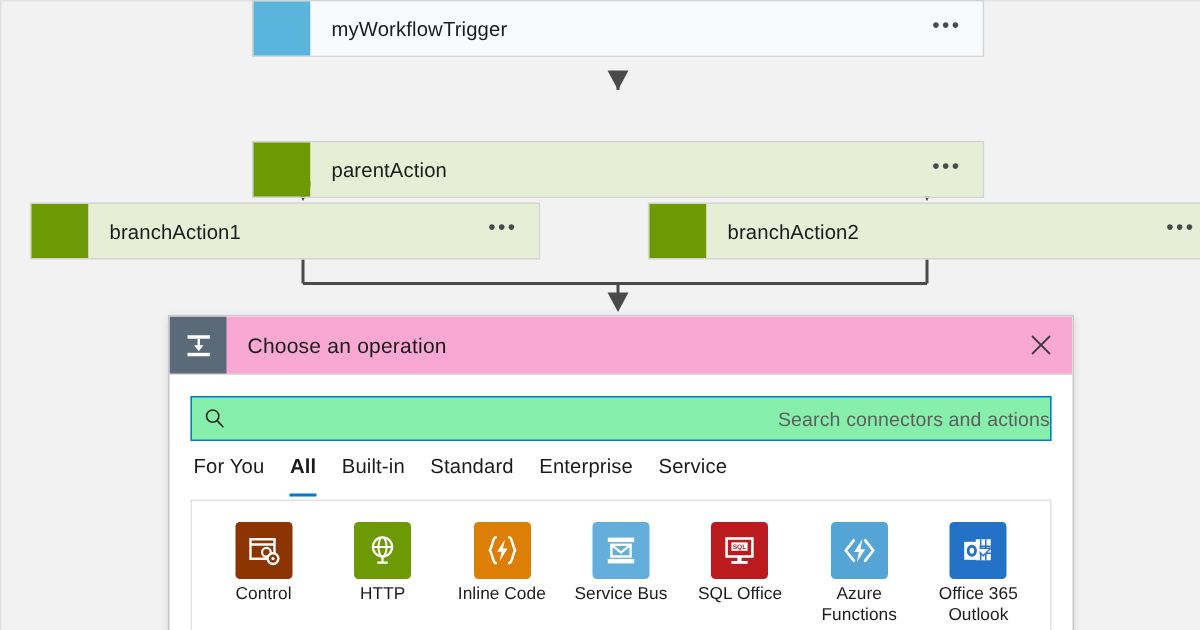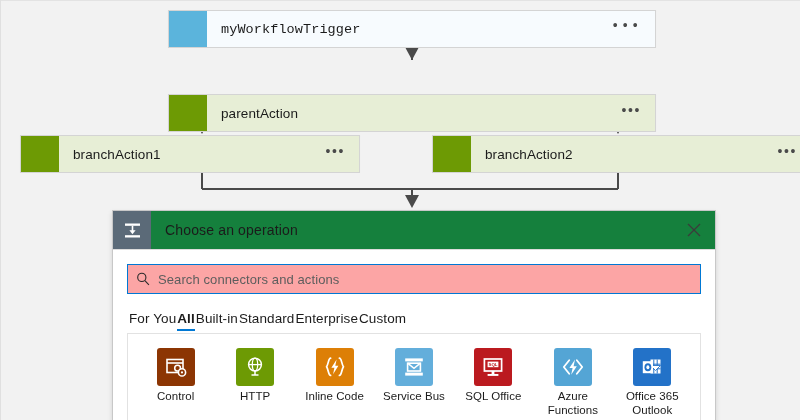--- a/index.html
+++ b/index.html
@@ -51,52 +51,52 @@
   .panel{
     position:absolute;
     background:#ffffff;
     border:1px solid #c8c8c8;
     box-sizing:border-box;
     box-shadow:0 1.6px 5px rgba(0,0,0,.13);
     overflow:hidden;
   }
   .panel-header{
     height:38px;display:flex;align-items:stretch;
-    background:#15803d;
+    background:#f9a8d4;
     border-bottom:1px solid #dcdcdc;
   }
   .panel-icon{
     width:38px;flex:0 0 38px;background:#5b6a78;
     display:flex;align-items:center;justify-content:center;
   }
   .panel-title{
     flex:1 1 auto;display:flex;align-items:center;
     font-size:14px;color:#1b1b1b;padding-left:14px;letter-spacing:.15px;
   }
   .panel-close{
     width:42px;flex:0 0 42px;display:flex;align-items:center;justify-content:center;
     cursor:pointer;color:#3b3b3b;
   }
 
   .panel-body{padding:14px 14px 0 14px;}
 
   
   .search{
-    height:30px;border:1px solid #0078d4;background:#fca5a5;
-    display:flex;align-items:center;box-sizing:border-box;
+    height:30px;border:1px solid #0078d4;background:#86efac;
+    display:flex;align-items:center;box-sizing:border-box;justify-content:space-between;
   }
   .search-icon{
     width:30px;flex:0 0 30px;display:flex;align-items:center;justify-content:center;color:#2a2a2a;
   }
   .search-text{
     font-size:13px;color:#5d5d5d;letter-spacing:.1px;
   }
 
   
-  .tabs{display:flex;align-items:flex-end;gap:1px;height:28px;margin-top:9px;padding-left:2px;}
+  .tabs{display:flex;gap:17px;height:28px;margin-top:9px;padding-left:2px;}
   .tab{
     font-size:13.5px;color:#1b1b1b;cursor:pointer;position:relative;
     padding-bottom:5px;white-space:nowrap;letter-spacing:.1px;
   }
   .tab.active{font-weight:bold;}
   .tab.active:after{
     content:"";position:absolute;left:0;right:0;bottom:0;height:2px;background:#0078d4;
   }
 
   
@@ -149,21 +149,21 @@
     </g>
     <g fill="#4a4a4a">
 
       <polygon points="412,60 405,47 419,47"></polygon>
       <polygon points="202,134 195,121 209,121"></polygon>
       <polygon points="618,134 611,121 625,121"></polygon>
       <polygon points="412,208 405,195 419,195"></polygon>
     </g>
   </svg>
 
-  <div class="node trigger" style="left:168px;top:10px;width:488px;font-family:Liberation Mono, monospace;">
+  <div class="node trigger" style="left:168px;top:0;width:488px;">
     <div class="node-accent" style="background:#5bb4dc;"></div>
     <div class="node-body">
       <span class="node-title">myWorkflowTrigger</span>
       <span class="node-menu">•••</span>
     </div>
   </div>
 
   <div class="node action" style="left:168px;top:66px;width:488px;margin-top:28px;">
     <div class="node-accent" style="background:#6d9a04;"></div>
     <div class="node-body">
@@ -219,21 +219,21 @@
         </span>
         <span class="search-text">Search connectors and actions</span>
       </div>
 
       <div class="tabs">
         <div class="tab">For You</div>
         <div class="tab active">All</div>
         <div class="tab">Built-in</div>
         <div class="tab">Standard</div>
         <div class="tab">Enterprise</div>
-        <div class="tab">Custom</div>
+        <div class="tab">Service</div>
       </div>
 
       <div class="tiles">
 
         <div class="tile">
           <div class="tile-icon" style="background:#8c3503;">
             <svg width="24" height="24" viewBox="0 0 24 24">
               <rect x="3" y="4.5" width="16" height="13" fill="none" stroke="#fff" stroke-width="1.6"></rect>
               <line x1="3" y1="8" x2="19" y2="8" stroke="#fff" stroke-width="1.6"></line>
               <circle cx="13.6" cy="13.2" r="2.9" fill="#8c3503" stroke="#fff" stroke-width="1.5"></circle>

